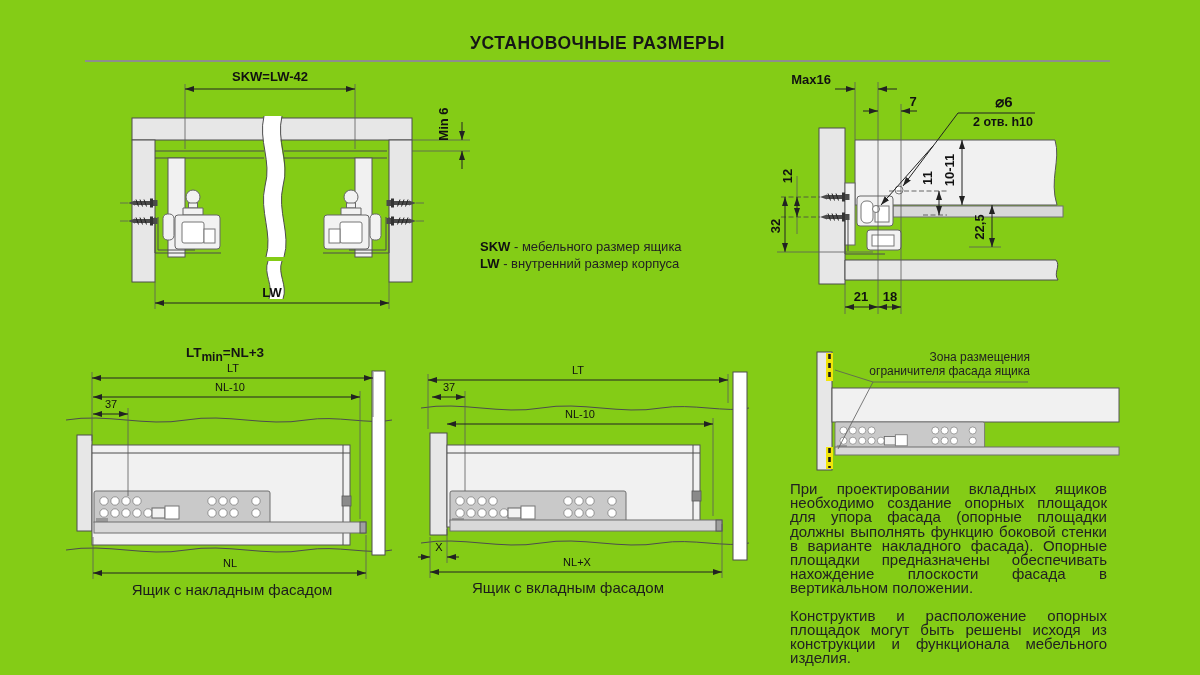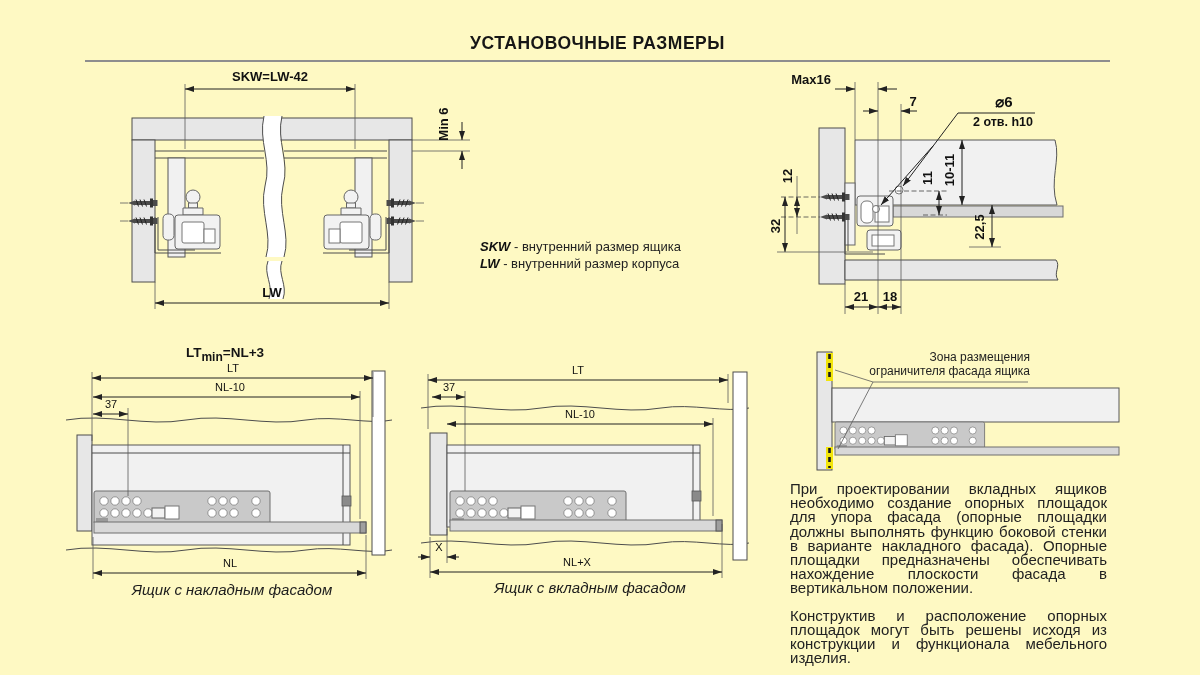--- a/index.html
+++ b/index.html
@@ -1,29 +1,29 @@
 <!DOCTYPE html>
 <html><head>
 <meta charset="utf-8">
 <style>
   html,body { margin:0; padding:0; background:#ffffff; }
-  .stage { position:relative; width:1200px; height:675px; background:#fef9c3; overflow:hidden;
+  .stage { position:relative; width:1200px; height:675px; background:#84cc16; overflow:hidden;
            font-family:"Liberation Sans", sans-serif; color:#1a1a1a; }
   .abs { position:absolute; }
 
   .page-title { font-size:17.5px; font-weight:bold; letter-spacing:.5px; text-align:center; color:#161616; }
   .title-rule { height:2px; background:#8e8e8e; }
 
   .legend { font-size:13px; line-height:17px; color:#222; }
-  .legend b { font-weight:bold; color:#111;font-style:italic; }
+  .legend b { font-weight:bold; color:#111; }
 
   .formula { font-size:13.5px; font-weight:600; text-align:center; color:#141414; }
   .formula sub { font-size:12px; }
 
-  .caption { font-size:15px; text-align:center; color:#1c1c1c;font-style:italic; }
+  .caption { font-size:15px; text-align:center; color:#1c1c1c; }
 
   .zone-label { font-size:12px; line-height:13.5px; text-align:right; color:#222; }
 
   .notes { font-size:15px; line-height:14.2px; text-align:justify; color:#222; }
   .notes p { margin:0 0 13px 0; }
 
   
   svg { overflow:visible; }
   svg text { font-family:"Liberation Sans", sans-serif; }
   .dimtext   { font-size:11px; fill:#111; }
@@ -137,21 +137,21 @@
       <text transform="rotate(-90 330 58)" x="330" y="58" text-anchor="middle" class="dimtext-b">Min 6</text>
     </g>
     <g>
       <path d="M37,216 V243 M271,216 V243" class="ext"></path>
       <line x1="37" y1="237" x2="271" y2="237" class="dim" marker-start="url(#arr)" marker-end="url(#arr)"></line>
       <text x="154" y="231" text-anchor="middle" class="dimtext-b">LW</text>
     </g>
   </svg>
 
   <div class="abs legend" style="left:480px; top:238px; width:270px;">
-    <div><b>SKW</b> <span>- внутренний размер ящика</span></div>
+    <div><b>SKW</b> <span>- мебельного размер ящика</span></div>
     <div><b>LW</b> <span>- внутренний размер корпуса</span></div>
   </div>
 
   <svg class="abs" style="left:773px; top:64px;" width="295" height="265" viewBox="0 0 295 265">
     <g>
       <rect x="46" y="64" width="26" height="156" class="panel"></rect>
       <path d="M82,76 H282 C288,96 276,116 284,141 H82 Z" class="panel2"></path>
       <path d="M72,196 H283 C288,202 280,209 285,216 H72 Z" class="panel"></path>
       <rect x="120" y="142" width="170" height="11" class="railbar"></rect>
       <rect x="72" y="119" width="10" height="62" class="part"></rect>
@@ -290,21 +290,21 @@
       <line x1="5" y1="216" x2="17" y2="216" class="dim" marker-end="url(#arr)"></line>
       <line x1="46" y1="216" x2="34" y2="216" class="dim" marker-end="url(#arr)"></line>
       <text x="26" y="210" text-anchor="middle" class="dimtext">X</text>
     </g>
     <g>
       <path d="M309,183 V237" class="ext"></path>
       <line x1="17" y1="231" x2="309" y2="231" class="dim" marker-start="url(#arr)" marker-end="url(#arr)"></line>
       <text x="164" y="225" text-anchor="middle" class="dimtext">NL+X</text>
     </g>
   </svg>
-  <div class="abs caption" style="left:440px; top:579px; width:300px;">Ящик с вкладным фасадом</div>
+  <div class="abs caption" style="left:418px; top:579px; width:300px;">Ящик с вкладным фасадом</div>
 
   <svg class="abs" style="left:783px; top:341px;" width="340" height="140" viewBox="0 0 340 140">
     <g>
       <rect x="34" y="11" width="15" height="118" class="panel"></rect>
       <rect x="43" y="12" width="7" height="28" class="zone"></rect>
       <line x1="46.5" y1="13" x2="46.5" y2="39" class="zonedash"></line>
       <rect x="43" y="106" width="7" height="22" class="zone"></rect>
       <line x1="46.5" y1="107" x2="46.5" y2="127" class="zonedash"></line>
       <rect x="49" y="47" width="287" height="34" class="panel2"></rect>
       <use href="#rail" transform="translate(52,81) scale(0.85)"></use>

